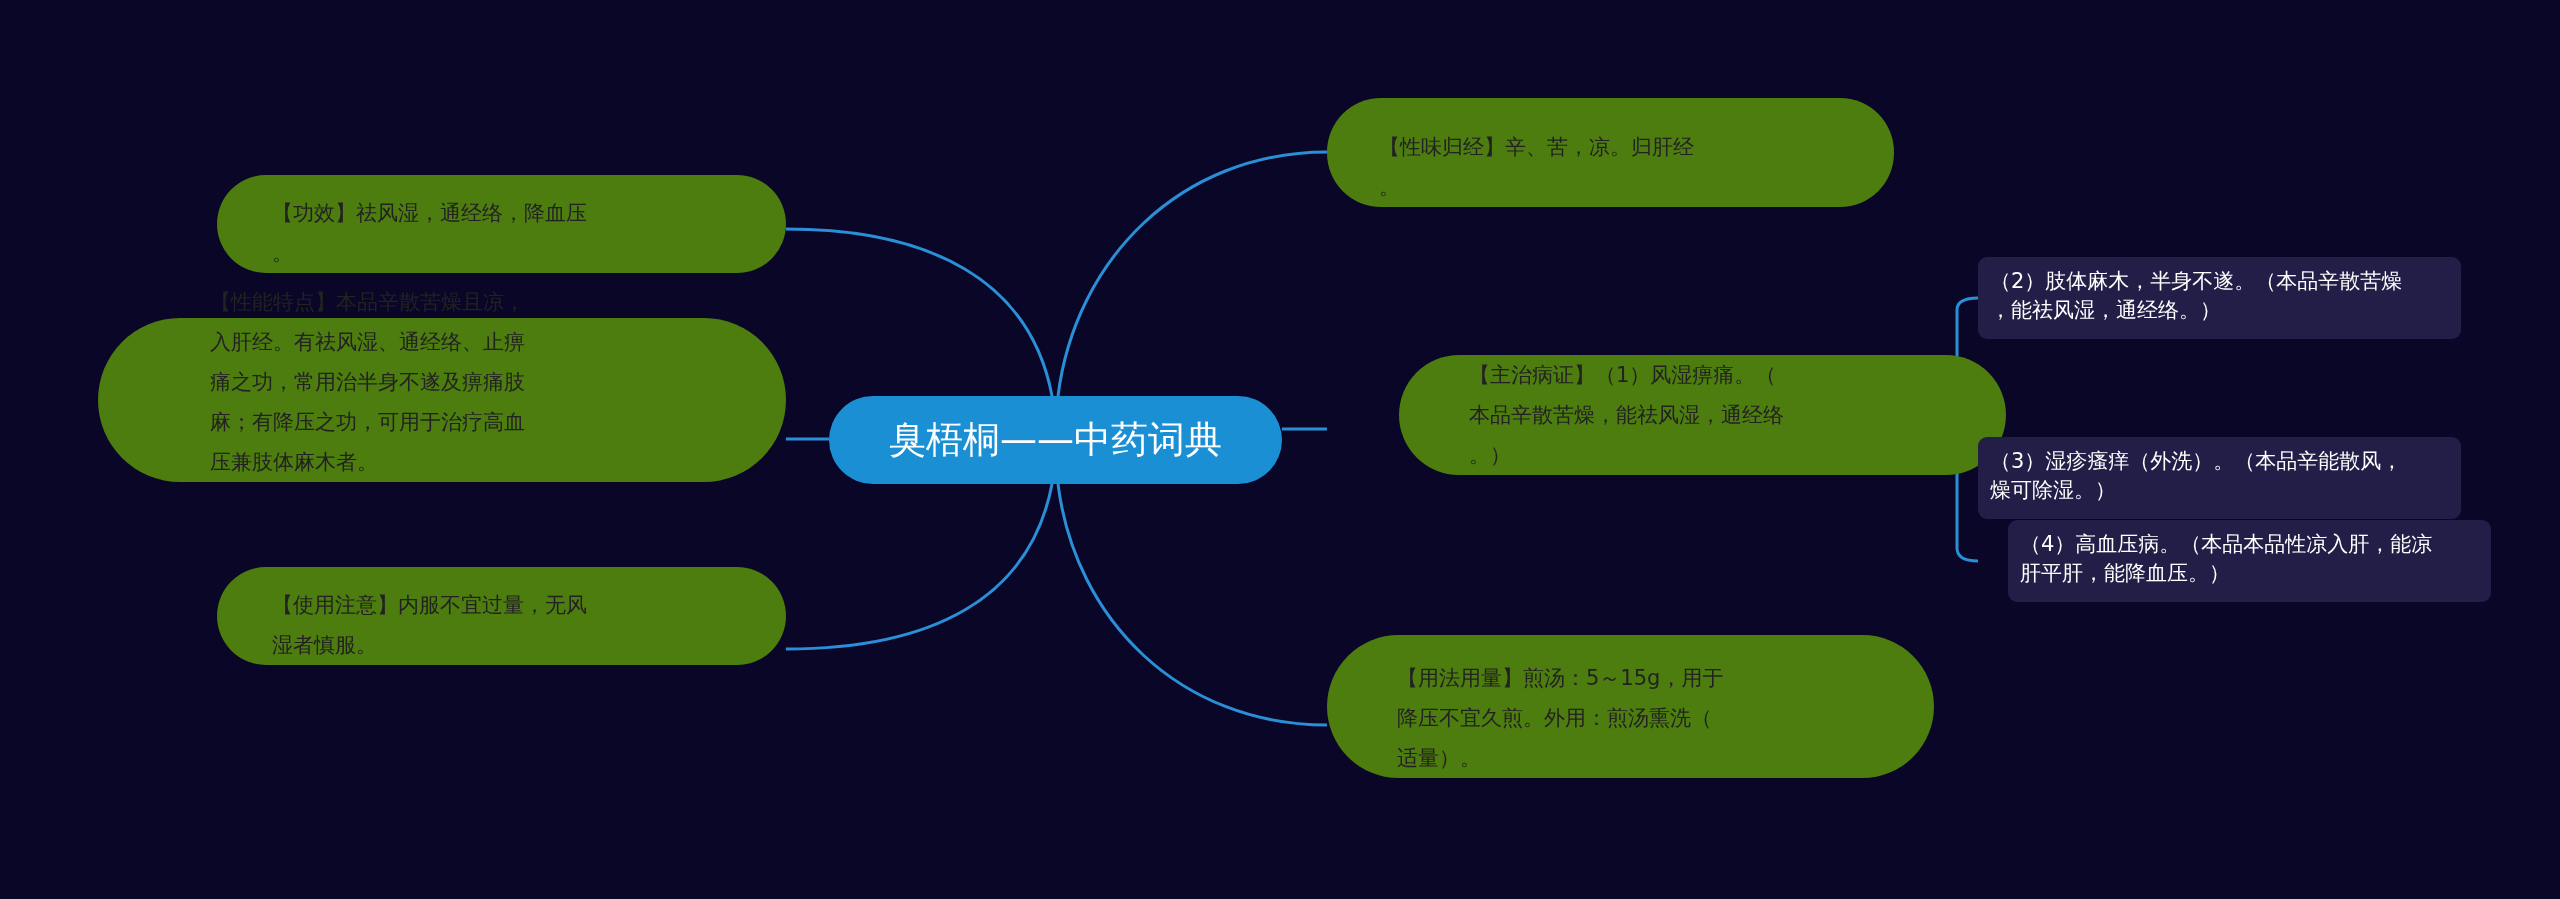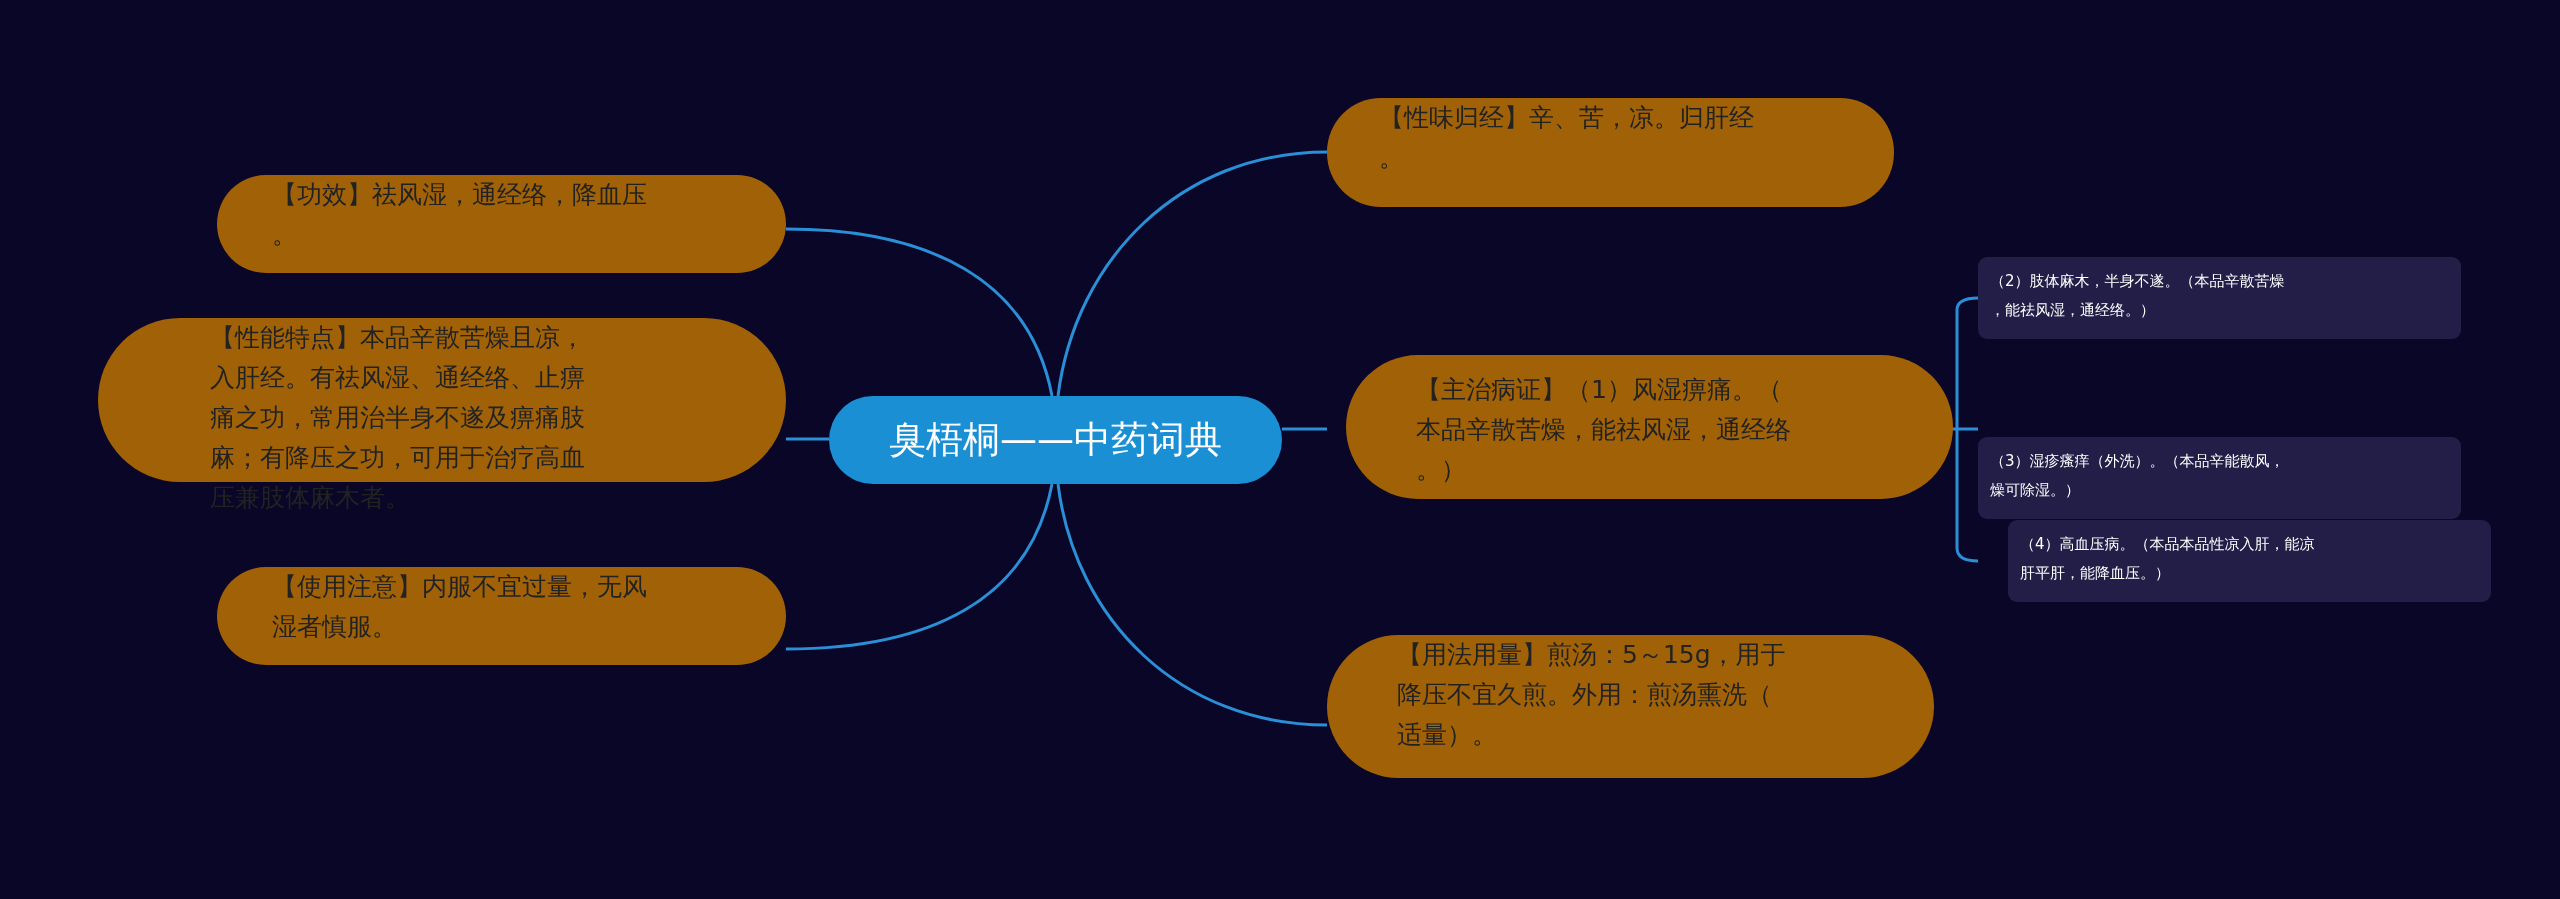--- a/index.html
+++ b/index.html
@@ -4,36 +4,36 @@
 <style>
   html, body { margin: 0; padding: 0; }
   body {
     width: 2560px; height: 899px; position: relative; overflow: hidden;
     background: #0a0628;
     font-family: "DejaVu Sans", "Liberation Sans", sans-serif;
   }
   svg.links { position: absolute; left: 0; top: 0; }
   .node {
     position: absolute; box-sizing: border-box;
-    background: #a16207; color: #222;
-    font-size: 25px; line-height: 40px;
-    display: flex; align-items: flex-start;
+    background: #4d7c0f; color: #222;
+    font-size: 21px; line-height: 40px;
+    display: flex; align-items: flex-end;
   }
   .node span { display: block; white-space: pre-wrap; }
   .center {
     position: absolute; box-sizing: border-box;
     left: 829px; top: 396px; width: 453px; height: 88px;
     background: #1b8fd3; color: #fff; border-radius: 44px;
     font-size: 37px; display: flex; align-items: center; justify-content: center;
   }
   .sub {
     position: absolute; box-sizing: border-box;
     left: 1978px; width: 483px; height: 82px;
     background: #231e47; color: #fff; border-radius: 9px;
-    font-size: 15px; line-height: 29px; padding: 10px 12px 0 12px;
+    font-size: 21px; line-height: 29px; padding: 10px 12px 0 12px;
   }
   .sub span { white-space: pre-wrap; display: block; }
 </style>
 </head>
 <body>
 
 <svg class="links" width="2560" height="899">
   <g fill="none" stroke="#2a8fd6" stroke-width="3">
 
     <path d="M1052,396 C1030,280 930,229 786,229"></path>
@@ -70,21 +70,21 @@
 <div class="node" style="left:217px; top:567px; width:569px; height:98px; border-radius:49px; padding:0 20px 0 55px;">
   <span>【使用注意】内服不宜过量，无风
 湿者慎服。</span>
 </div>
 
 <div class="node" style="left:1327px; top:98px; width:567px; height:109px; border-radius:54px; padding:0 20px 0 52px;">
   <span>【性味归经】辛、苦，凉。归肝经
 。</span>
 </div>
 
-<div class="node" style="left:1346px; top:355px; width:607px; height:144px; border-radius:74px; padding:15px 20px 0 70px;">
+<div class="node" style="left:1399px; top:355px; width:607px; height:120px; border-radius:74px; padding:15px 20px 0 70px;">
   <span>【主治病证】（1）风湿痹痛。（
 本品辛散苦燥，能祛风湿，通经络
 。）</span>
 </div>
 
 <div class="node" style="left:1327px; top:635px; width:607px; height:143px; border-radius:72px; padding:0 20px 0 70px;">
   <span>【用法用量】煎汤：5～15g，用于
 降压不宜久煎。外用：煎汤熏洗（
 适量）。</span>
 </div>

